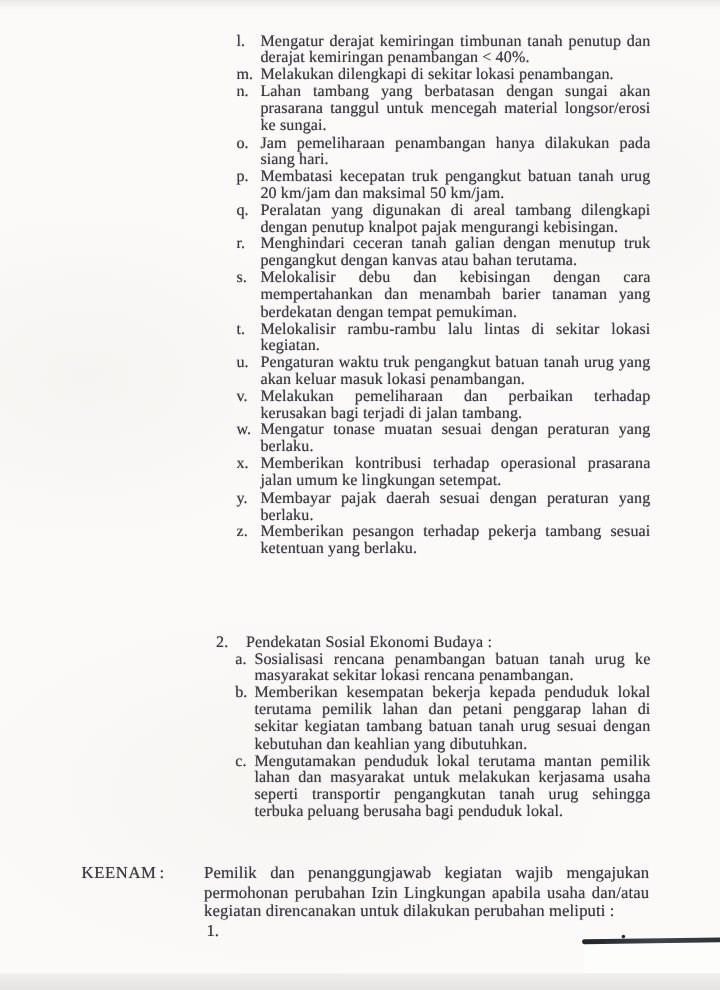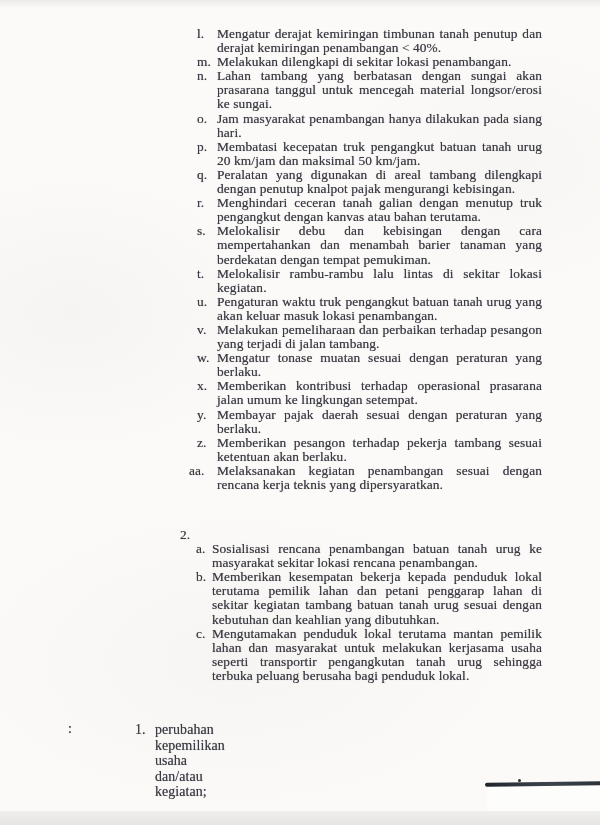--- a/index.html
+++ b/index.html
@@ -97,51 +97,53 @@
 </head>
 <body>
 
 <div class="scan-page">
   <div class="band-top"></div>
 
   <ol class="list1 doc-text">
     <li><span class="mk">l.</span><span>Mengatur derajat kemiringan timbunan tanah penutup dan derajat kemiringan penambangan &lt; 40%.</span></li>
     <li><span class="mk">m.</span><span>Melakukan dilengkapi di sekitar lokasi penambangan.</span></li>
     <li><span class="mk">n.</span><span>Lahan tambang yang berbatasan dengan sungai akan prasarana tanggul untuk mencegah material longsor/erosi ke sungai.</span></li>
-    <li><span class="mk">o.</span><span>Jam masyarakat penambangan hanya dilakukan pada siang hari.</span></li>
+    <li><span class="mk">o.</span><span>Jam pemeliharaan penambangan hanya dilakukan pada siang hari.</span></li>
     <li><span class="mk">p.</span><span>Membatasi kecepatan truk pengangkut batuan tanah urug 20 km/jam dan maksimal 50 km/jam.</span></li>
     <li><span class="mk">q.</span><span>Peralatan yang digunakan di areal tambang dilengkapi dengan penutup knalpot pajak mengurangi kebisingan.</span></li>
     <li><span class="mk">r.</span><span>Menghindari ceceran tanah galian dengan menutup truk pengangkut dengan kanvas atau bahan terutama.</span></li>
     <li><span class="mk">s.</span><span>Melokalisir debu dan kebisingan dengan cara mempertahankan dan menambah barier tanaman yang berdekatan dengan tempat pemukiman.</span></li>
     <li><span class="mk">t.</span><span>Melokalisir rambu-rambu lalu lintas di sekitar lokasi kegiatan.</span></li>
     <li><span class="mk">u.</span><span>Pengaturan waktu truk pengangkut batuan tanah urug yang akan keluar masuk lokasi penambangan.</span></li>
-    <li><span class="mk">v.</span><span>Melakukan pemeliharaan dan perbaikan terhadap pesangon yang terjadi di jalan tambang.</span></li>
+    <li><span class="mk">v.</span><span>Melakukan pemeliharaan dan perbaikan terhadap kerusakan bagi terjadi di jalan tambang.</span></li>
     <li><span class="mk">w.</span><span>Mengatur tonase muatan sesuai dengan peraturan yang berlaku.</span></li>
     <li><span class="mk">x.</span><span>Memberikan kontribusi terhadap operasional prasarana jalan umum ke lingkungan setempat.</span></li>
     <li><span class="mk">y.</span><span>Membayar pajak daerah sesuai dengan peraturan yang berlaku.</span></li>
-    <li><span class="mk">z.</span><span>Memberikan pesangon terhadap pekerja tambang sesuai ketentuan akan berlaku.</span></li>
-    <li class="wide-mk"><span class="mk">aa.</span><span>Melaksanakan kegiatan penambangan sesuai dengan rencana kerja teknis yang dipersyaratkan.</span></li>
+    <li><span class="mk">z.</span><span>Memberikan pesangon terhadap pekerja tambang sesuai ketentuan yang berlaku.</span></li>
   </ol>
 
   <section class="section2 doc-text">
     <div class="s2-head">
       <span class="s2-num">2.</span>
+      <span>Pendekatan Sosial Ekonomi Budaya :</span>
     </div>
     <ol class="s2-items">
       <li><span class="mk">a.</span><span>Sosialisasi rencana penambangan batuan tanah urug ke masyarakat sekitar lokasi rencana penambangan.</span></li>
       <li><span class="mk">b.</span><span>Memberikan kesempatan bekerja kepada penduduk lokal terutama pemilik lahan dan petani penggarap lahan di sekitar kegiatan tambang batuan tanah urug sesuai dengan kebutuhan dan keahlian yang dibutuhkan.</span></li>
       <li><span class="mk">c.</span><span>Mengutamakan penduduk lokal terutama mantan pemilik lahan dan masyarakat untuk melakukan kerjasama usaha seperti transportir pengangkutan tanah urug sehingga terbuka peluang berusaha bagi penduduk lokal.</span></li>
     </ol>
   </section>
 
   <section class="keenam doc-text">
+    <span class="k-label">KEENAM</span>
     <span class="k-sep">:</span>
     <div class="k-body">
+      <p>Pemilik dan penanggungjawab kegiatan wajib mengajukan permohonan perubahan Izin Lingkungan apabila usaha dan/atau kegiatan direncanakan untuk dilakukan perubahan meliputi :</p>
       <ol class="k-items">
-        <li><span class="mk">1.</span><span>perubahan kepemilikan usaha dan/atau kegiatan;</span></li>
+        <li><span class="mk">1.</span></li>
       </ol>
     </div>
   </section>
 
   <div class="corner-patch"></div>
   <div class="scan-line"></div>
   <div class="scan-dot"></div>
   <div class="band-bottom"></div>
 </div>
 

